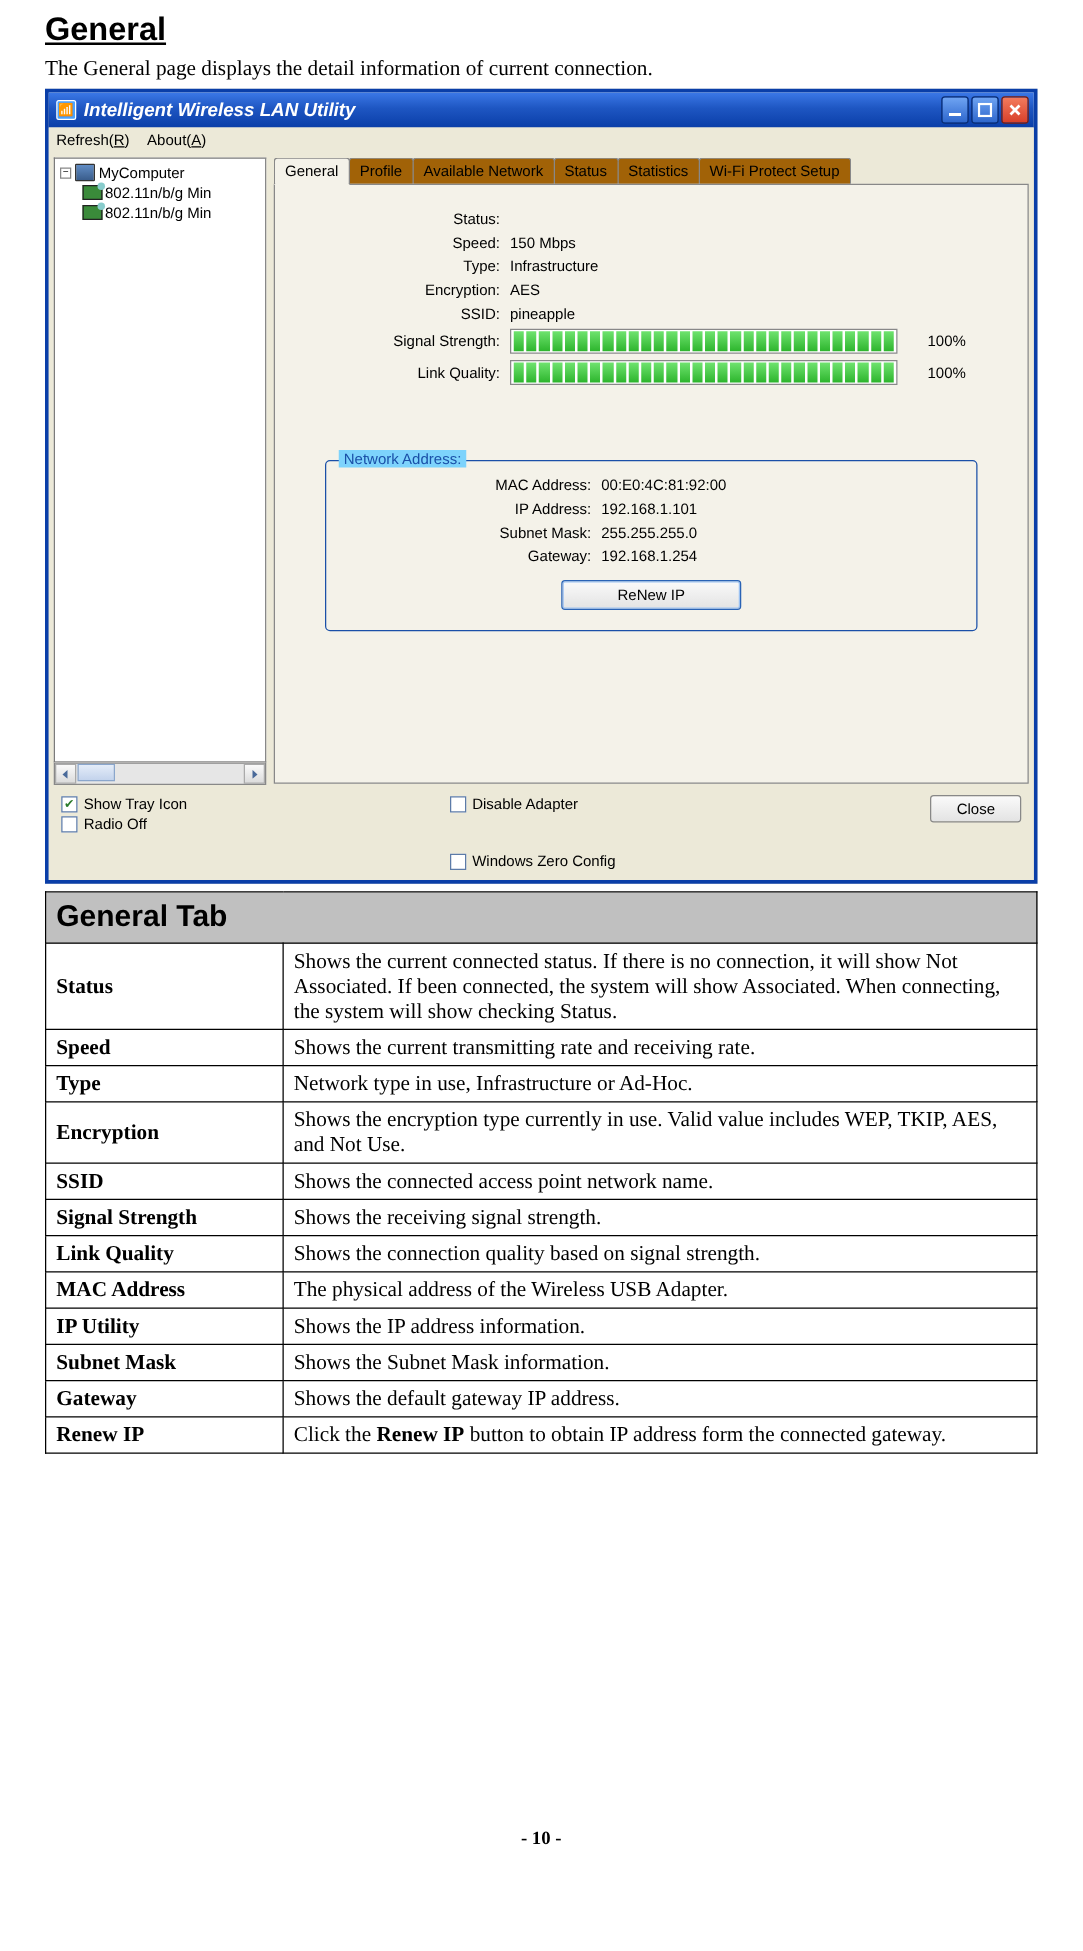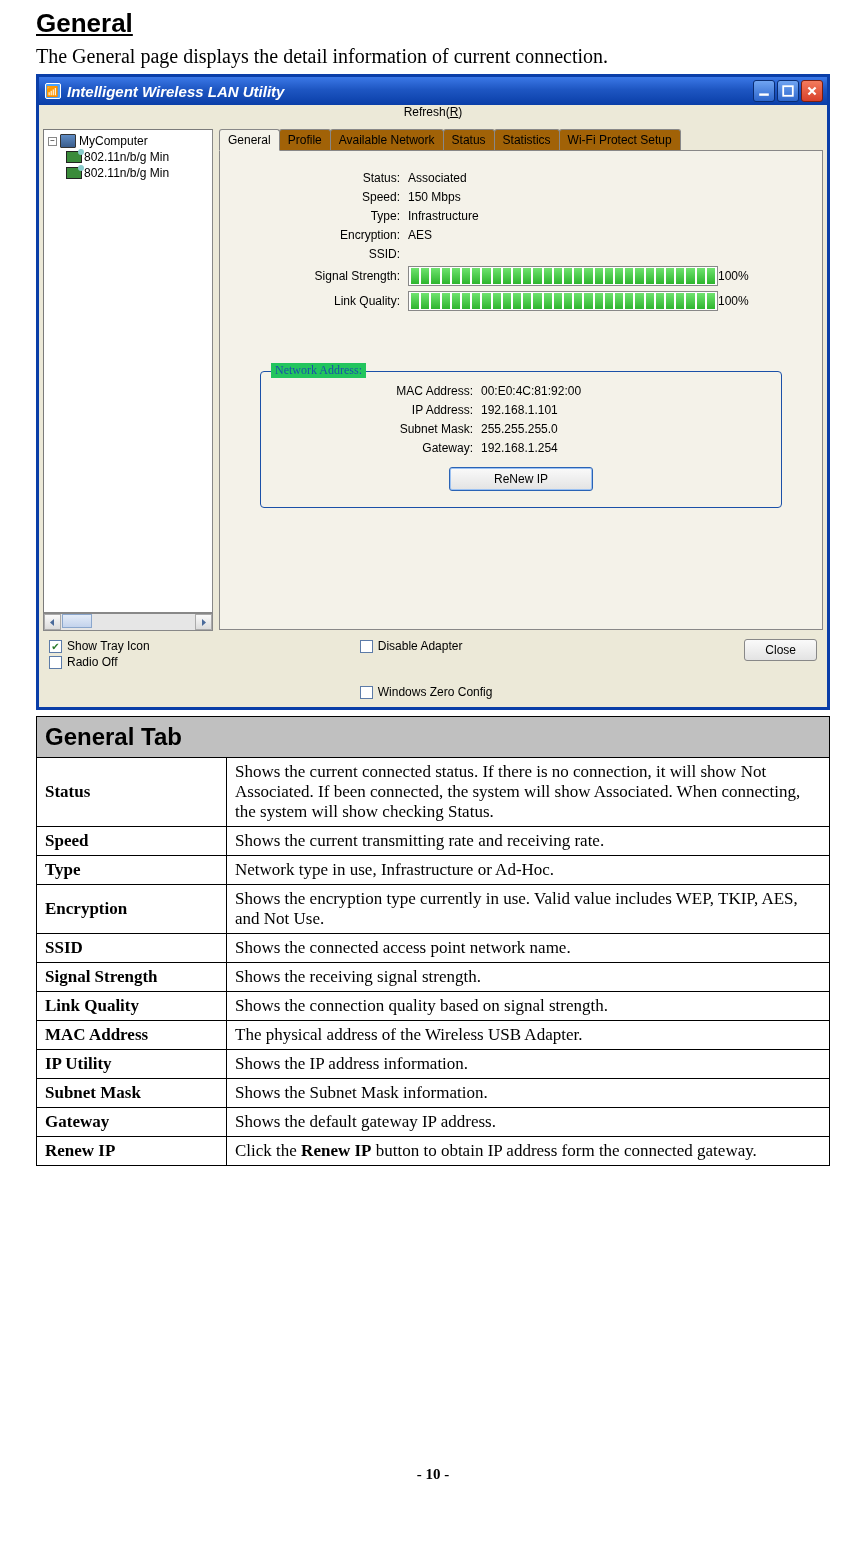--- a/index.html
+++ b/index.html
@@ -12,21 +12,21 @@
     color: #000;
   }
   .heading {
     font-family: Arial, Helvetica, sans-serif;
     font-size: 26px;
     font-weight: bold;
     text-decoration: underline;
     margin-bottom: 6px;
   }
   .intro {
-    font-size: 20px;
+    font-size: 17px;
     margin-bottom: 6px;
   }
   .page-num {
     text-align: center;
     font-size: 15px;
     font-weight: bold;
     margin-top: 300px;
   }
 
   
@@ -62,21 +62,21 @@
     width:22px; height:22px;
     background: linear-gradient(180deg,#6fa4f2 0%,#2d66cc 100%);
     border:1px solid #0a2d73; border-radius:3px;
     display:flex; align-items:center; justify-content:center;
   }
   .win-btn.close { background: linear-gradient(180deg,#f37b5d 0%,#d8402a 100%); border-color:#7a1e10; }
   .win-btn svg { width:12px; height:12px; }
 
   .menubar {
     background:#ece9d8; padding:0 6px; display:flex; gap:14px;
-    font-size:12px; height:20px; align-items:center;flex-direction:column;
+    font-size:12px; height:20px; align-items:center;
   }
   .menubar span u { text-decoration: underline; }
 
   .window-body {
     display:flex; gap:6px; padding:4px; background:#ece9d8;
   }
 
   
   .tree-pane {
     width:170px; display:flex; flex-direction:column;
@@ -130,30 +130,30 @@
   .info-label { width:170px; text-align:right; padding-right:8px; }
   .info-value { flex:1; }
   .bar-wrap {
     width:310px; height:20px; border:1px solid #888;
     background:#fff; display:flex; padding:1px; gap:0;
   }
   .bar-seg {
     flex:1; margin:0 1px;
     background:linear-gradient(180deg,#6fe36f 0%,#2db52d 100%);
   }
-  .bar-pct { margin-left:0; }
+  .bar-pct { margin-left:24px; }
 
   .fieldset {
     border:1px solid #1a50a8; border-radius:4px;
     margin:60px 22px 12px 22px; padding:12px 20px 16px 20px;
     position:relative;
   }
   .fieldset-legend {
-    position:absolute; top:-9px; left:10px; background:#22c55e;
-    padding:0 4px; font-size:12px; color:#1a50a8;font-family:Liberation Serif, serif;
+    position:absolute; top:-9px; left:10px; background:#7dd3fc;
+    padding:0 4px; font-size:12px; color:#1a50a8;
   }
   .net-rows .info-label { width:200px; }
   .renew-btn-wrap { text-align:center; margin-top:12px; }
   .renew-btn {
     padding:4px 44px; font-size:12px;
     background:linear-gradient(#fafafa,#e3e3e3);
     border:1px solid #2a63b5; border-radius:3px;
     box-shadow: inset 0 0 0 1px #9bc1f2;
   }
 
@@ -271,36 +271,36 @@
         <div class="tab">Profile</div>
         <div class="tab">Available Network</div>
         <div class="tab">Status</div>
         <div class="tab">Statistics</div>
         <div class="tab">Wi-Fi Protect Setup</div>
       </div>
       <div class="tab-body">
         <div class="info-rows">
           <div class="info-row">
               <div class="info-label">Status:</div>
-              <div class="info-value">Associated</div>
             </div>
           <div class="info-row">
               <div class="info-label">Speed:</div>
               <div class="info-value">150 Mbps</div>
             </div>
           <div class="info-row">
               <div class="info-label">Type:</div>
               <div class="info-value">Infrastructure</div>
             </div>
           <div class="info-row">
               <div class="info-label">Encryption:</div>
               <div class="info-value">AES</div>
             </div>
           <div class="info-row">
               <div class="info-label">SSID:</div>
+              <div class="info-value">pineapple</div>
             </div>
           <div class="info-row">
             <div class="info-label">Signal Strength:</div>
             <div class="info-value" style="display:flex;align-items:center;">
               <div class="bar-wrap" id="sig-bar">
                   <div class="bar-seg"></div>
                   <div class="bar-seg"></div>
                   <div class="bar-seg"></div>
                   <div class="bar-seg"></div>
                   <div class="bar-seg"></div>

